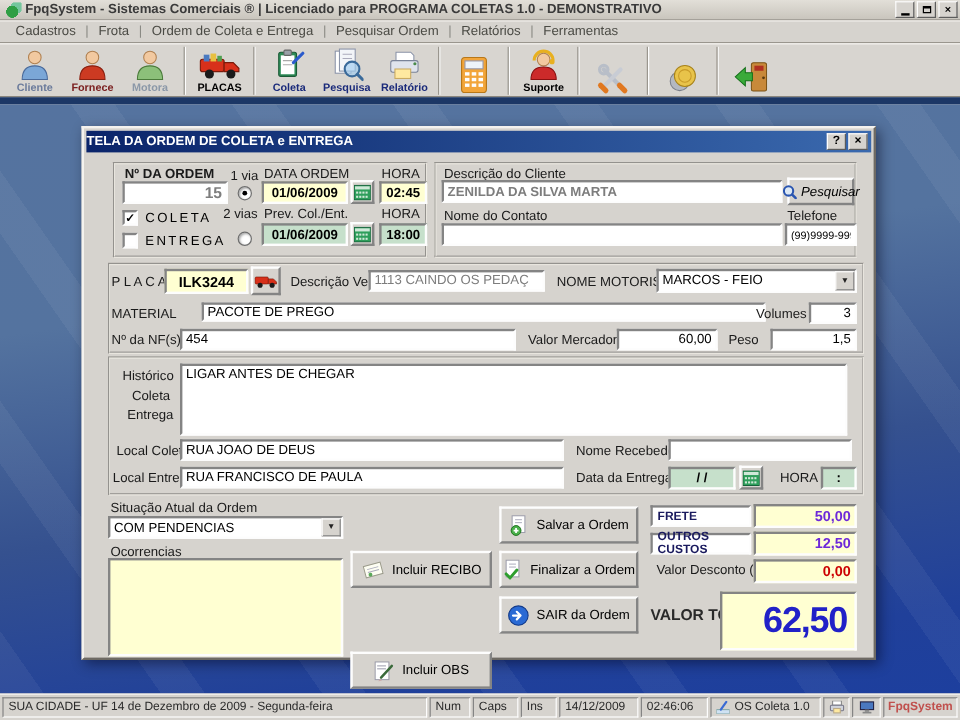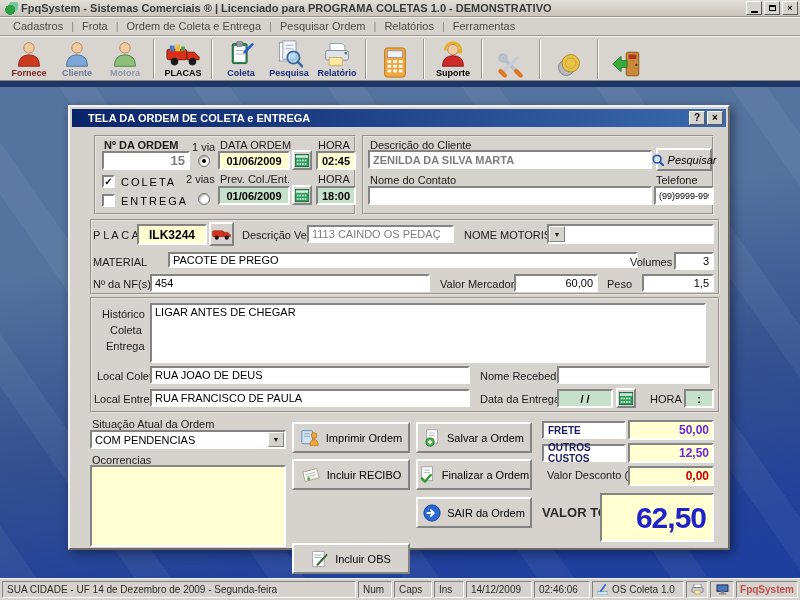--- a/index.html
+++ b/index.html
@@ -44,21 +44,21 @@
   .desktop { position:absolute; left:0; top:87px; width:800px; height:491px;
     background:
       repeating-linear-gradient(55deg, rgba(255,255,255,0.05) 0 30px, rgba(255,255,255,0) 30px 110px),
       linear-gradient(172deg,#6890b4 0%,#55739f 0%,#54739f 32%,#35518f 62%,#20409a 88%,#1d3f9e 100%); }
 
   
   .dialog { position:absolute; left:68px; top:105px; width:662px; height:445px; background:#d6d3ce;
     border:2px solid; border-color:#f4f2ee #6e6a64 #6e6a64 #f4f2ee; box-shadow:3px 3px 10px rgba(0,0,20,.45); z-index:5; }
   .dlg-title { position:absolute; left:2px; top:2px; right:2px; height:18px;
     background:linear-gradient(to right,#0a246a,#3a69ae); color:#fff; font-weight:bold; font-size:11px;
-    display:flex; align-items:center; padding:0 3px 0 16px; }
+    display:flex; align-items:center; padding:0 3px 0 0; }
   .dlg-title .spacer { flex:1; }
   .dlg-wbtn { width:16px; height:14px; margin-left:2px; background:#d6d3ce; border:1px solid;
     border-color:#fdfdfd #5c5c5c #5c5c5c #fdfdfd; font-size:10px; font-weight:bold; color:#000;
     display:flex; align-items:center; justify-content:center; line-height:1; }
 
   .lbl { position:absolute; font-size:11px; color:#1a1a1a; white-space:nowrap; }
   .gbox { position:absolute; border:2px groove #e8e5de; }
   .field, .dfield { position:absolute; font-family:"Liberation Sans",sans-serif; font-size:11px; color:#000;
     background:#fff; border:2px solid; border-color:#848484 #fdfdfd #fdfdfd #848484; padding:1px 3px; }
   .dfield { display:flex; align-items:center; }
@@ -135,33 +135,33 @@
     <span class="menu-item">Relatórios</span>
     <span class="menu-sep">|</span>
     <span class="menu-item">Ferramentas</span>
   </div>
 
   <div class="toolbar">
     <div class="tb-btn">
       <span class="ic">
         <svg width="28" height="28" viewBox="0 0 32 32">
             <circle cx="16" cy="9" r="6" fill="#f2c9a0" stroke="#b08050"></circle>
-            <path d="M4 30 Q4 17 16 17 Q28 17 28 30 Z" fill="#cc3a22" stroke="#8a2010"></path>
-          </svg>
-      </span>
-      <span class="tb-lbl c-fornece">Fornece</span>
+            <path d="M4 30 Q4 17 16 17 Q28 17 28 30 Z" fill="#7ba7d7" stroke="#4a6a9a"></path>
+          </svg>
+      </span>
+      <span class="tb-lbl c-cliente">Cliente</span>
     </div>
     <div class="tb-btn">
       <span class="ic">
         <svg width="28" height="28" viewBox="0 0 32 32">
             <circle cx="16" cy="9" r="6" fill="#f2c9a0" stroke="#b08050"></circle>
-            <path d="M4 30 Q4 17 16 17 Q28 17 28 30 Z" fill="#7ba7d7" stroke="#4a6a9a"></path>
-          </svg>
-      </span>
-      <span class="tb-lbl c-cliente">Cliente</span>
+            <path d="M4 30 Q4 17 16 17 Q28 17 28 30 Z" fill="#cc3a22" stroke="#8a2010"></path>
+          </svg>
+      </span>
+      <span class="tb-lbl c-fornece">Fornece</span>
     </div>
     <div class="tb-btn">
       <span class="ic">
         <svg width="28" height="28" viewBox="0 0 32 32">
             <circle cx="16" cy="9" r="6" fill="#f2c9a0" stroke="#b08050"></circle>
             <path d="M4 30 Q4 17 16 17 Q28 17 28 30 Z" fill="#8cc07a" stroke="#4a7a3a"></path>
           </svg>
       </span>
       <span class="tb-lbl c-motora">Motora</span>
     </div>
@@ -391,20 +391,21 @@
             <path d="M22 10 h8 l5 5 v3 h-13 z" fill="#d8301a" stroke="#7a1a0a"></path>
             <circle cx="9" cy="20" r="4" fill="#1a1a1a"></circle>
             <circle cx="28" cy="20" r="4" fill="#1a1a1a"></circle>
           </svg>
         </span>
     </button>
     <span class="lbl" style="left:172px;top:122px;">Descrição Veiculo</span>
     <input class="field gray-text" style="left: 237px; top: 118px; width: 147px; height: 18px;" value="1113 CAINDO OS PEDAÇ">
     <span class="lbl" style="left:394px;top:122px;">NOME MOTORISTA</span>
     <div class="combo" style="left:477px;top:117px;width:167px;height:20px;">
+      <span class="val">MARCOS - FEIO</span>
       <span class="arrow">▼</span>
     </div>
     <span class="lbl" style="left:23px;top:149px;">MATERIAL</span>
     <input class="field" style="left: 98px; top: 145px; width: 470px; height: 16px;" value="PACOTE DE PREGO">
     <span class="lbl" style="left:560px;top:149px;">Volumes</span>
     <input class="field r" style="left: 604px; top: 145px; width: 40px; height: 18px;" value="3">
     <span class="lbl" style="left:23px;top:171px;">Nº da NF(s)</span>
     <input class="field" style="left: 80px; top: 167px; width: 280px; height: 18px;" value="454">
     <span class="lbl" style="left:370px;top:171px;">Valor Mercadoria</span>
     <input class="field r" style="left: 444px; top: 167px; width: 84px; height: 18px;" value="60,00">
@@ -446,32 +447,20 @@
     <div class="dfield greenbg ctr" style="left:614px;top:282px;width:30px;height:19px;">:</div>
 
     <span class="lbl" style="left:22px;top:311px;">Situação Atual da Ordem</span>
     <div class="combo" style="left:20px;top:323px;width:196px;height:19px;">
       <span class="val">COM PENDENCIAS</span>
       <span class="arrow">▼</span>
     </div>
     <span class="lbl" style="left:22px;top:347px;">Ocorrencias</span>
     <div class="dfield areafield ocor" style="left:20px;top:358px;width:196px;height:82px;align-items:flex-start;"></div>
 
-    <button class="btn3d" style="left:222px;top:315px;width:118px;height:31px;">
-      <span class="ic">
-          <svg width="20" height="18" viewBox="0 0 24 22">
-            <rect x="2" y="2" width="13" height="16" rx="1" fill="#cfe2f4" stroke="#5580aa"></rect>
-            <line x1="5" y1="6" x2="12" y2="6" stroke="#7aa"></line>
-            <line x1="5" y1="9" x2="12" y2="9" stroke="#7aa"></line>
-            <circle cx="17" cy="8" r="3.5" fill="#f2a53a" stroke="#b87718"></circle>
-            <path d="M12 20 Q12 13 17 13 Q22 13 22 20 Z" fill="#f2a53a" stroke="#b87718"></path>
-          </svg>
-        </span>
-      <span>Imprimir Ordem</span>
-    </button>
     <button class="btn3d" style="left:222px;top:352px;width:118px;height:31px;">
       <span class="ic">
           <svg width="20" height="16" viewBox="0 0 24 20">
             <g transform="rotate(-15 12 10)">
               <rect x="3" y="4" width="18" height="12" fill="#fdfdf2" stroke="#9a9a8a"></rect>
               <line x1="6" y1="8" x2="18" y2="8" stroke="#aab"></line>
               <line x1="6" y1="11" x2="18" y2="11" stroke="#aab"></line>
               <circle cx="8" cy="14" r="2" fill="#5aa85a"></circle>
             </g>
           </svg>

